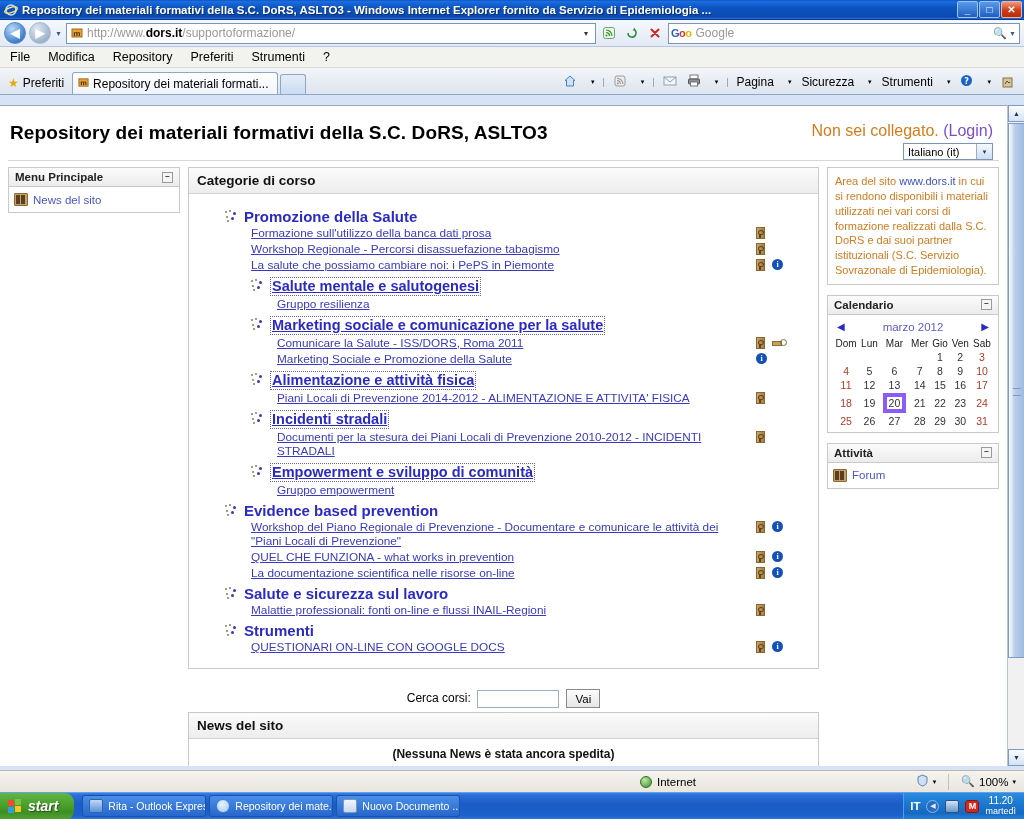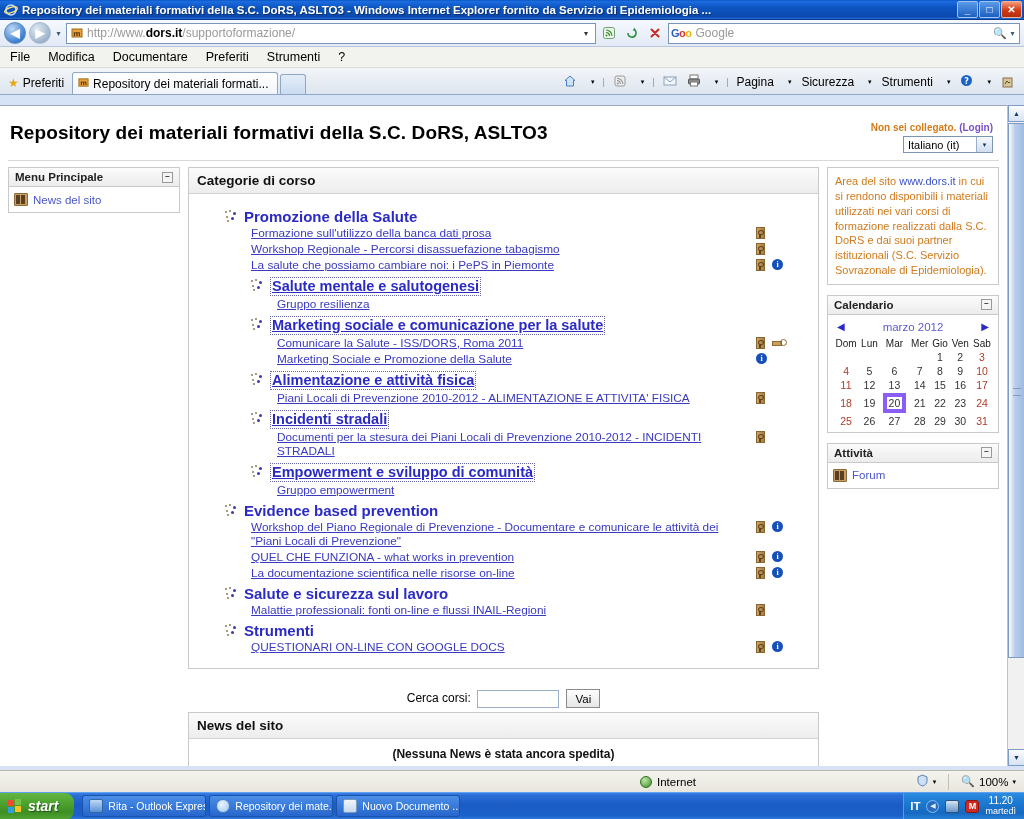--- a/index.html
+++ b/index.html
@@ -178,21 +178,21 @@
     min-height: 42px;
   }
   #site-title {
     font-size: 19px; font-weight: bold; color: #000;
     letter-spacing: 0.1px;
   }
   #login-area {
     position: absolute; right: 14px; top: 8px;
     text-align: right;
   }
-  #login-area .notlogged { font-size: 10px; color: #d27c1a; font-weight: bold;}
+  #login-area .notlogged { font-size: 16px; color: #d27c1a;}
   #login-area .notlogged a { color: #7b4fc7; text-decoration: none;}
   #langsel {
     margin-top: 3px;
     width: 90px; height: 17px;
     border: 1px solid #7a95b5;
     background: #fff;
     font-size: 11px;
     display: inline-flex; align-items: center;
     padding-left: 4px;
     position: relative;
@@ -505,21 +505,21 @@
       <span class="glogo"><span style="color:#2a5fbf">G</span><span style="color:#d33">o</span><span style="color:#e8b800">o</span></span>
       <span class="ph">Google</span>
       <span class="sbtn">🔍</span>
       <span class="tiny-drop">▾</span>
     </span>
   </div>
 
   <div id="menubar">
     <span>File</span>
     <span>Modifica</span>
-    <span>Documentare</span>
+    <span>Repository</span>
     <span>Preferiti</span>
     <span>Strumenti</span>
     <span>?</span>
   </div>
 
   <div id="tabrow">
     <span class="favbar">
       <span class="star">★</span>
       <span>Preferiti</span>
     </span>
@@ -715,21 +715,21 @@
                         <i></i>
                         <i></i>
                         <i></i>
                         <i></i>
                         <i></i>
                         <i></i>
                       </span>
                       <a class="catlink" href="#">Alimentazione e attività fisica</a>
                     </div>
                     <div class="course-row indent2">
-                      <a class="course-name" href="#">Piani Locali di Prevenzione 2010-2012 - ALIMENTAZIONE E ATTIVITA' FISICA</a>
+                      <a class="course-name" href="#">Piani Locali di Prevenzione 2014-2012 - ALIMENTAZIONE E ATTIVITA' FISICA</a>
                       <span class="ic-col">
                         <span class="ic-key"></span>
                       </span>
                     </div>
                   </div>
                   <div class="cat">
                     <div class="cat-title sub">
                       <span class="folder-ic">
                         <i></i>
                         <i></i>

